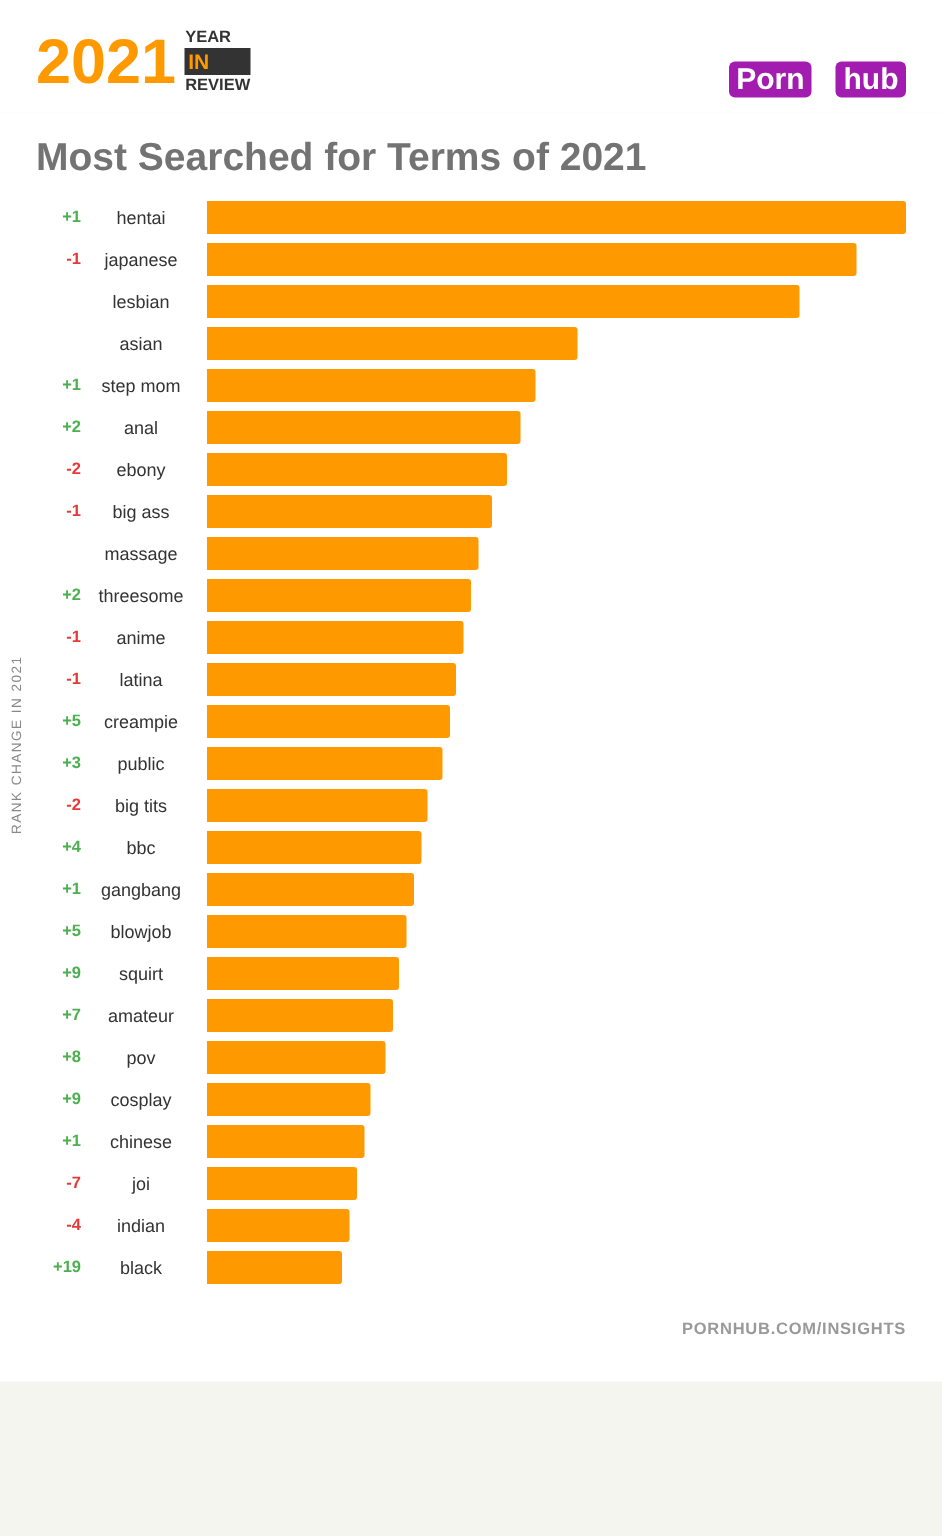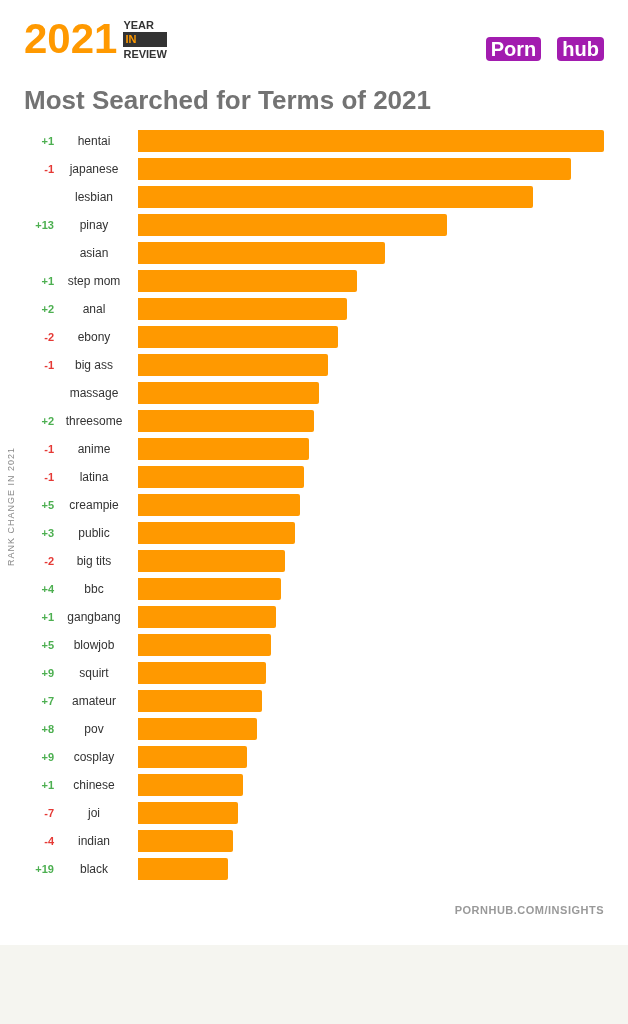--- a/index.html
+++ b/index.html
@@ -34,21 +34,21 @@
       color: #333;
       text-transform: uppercase;
       line-height: 1.3;
       display: flex;
       flex-direction: column;
     }
     .year-in-review span.in {
       background: #333;
       color: #f90;
       padding: 0 2px;
-      font-size: 11px;
+      font-size: 14px;
     }
     .pornhub-logo {
       font-size: 20px;
       font-weight: 900;
       color: #333;
     }
     .pornhub-logo span {
       background: #a21caf;
       color: #fff;
       border-radius: 4px;
@@ -172,27 +172,20 @@
         </div>
       </div>
       <div class="bar-row">
         <div class="rank-change neutral"></div>
         <div class="term-label">lesbian</div>
         <div class="bar-track">
           <div class="bar-fill" style="width: 84.6939%;"></div>
         </div>
       </div>
       <div class="bar-row">
-        <div class="rank-change positive">+13</div>
-        <div class="term-label">pinay</div>
-        <div class="bar-track">
-          <div class="bar-fill" style="width: 66.3265%;"></div>
-        </div>
-      </div>
-      <div class="bar-row">
         <div class="rank-change neutral"></div>
         <div class="term-label">asian</div>
         <div class="bar-track">
           <div class="bar-fill" style="width: 53.0612%;"></div>
         </div>
       </div>
       <div class="bar-row">
         <div class="rank-change positive">+1</div>
         <div class="term-label">step mom</div>
         <div class="bar-track">

